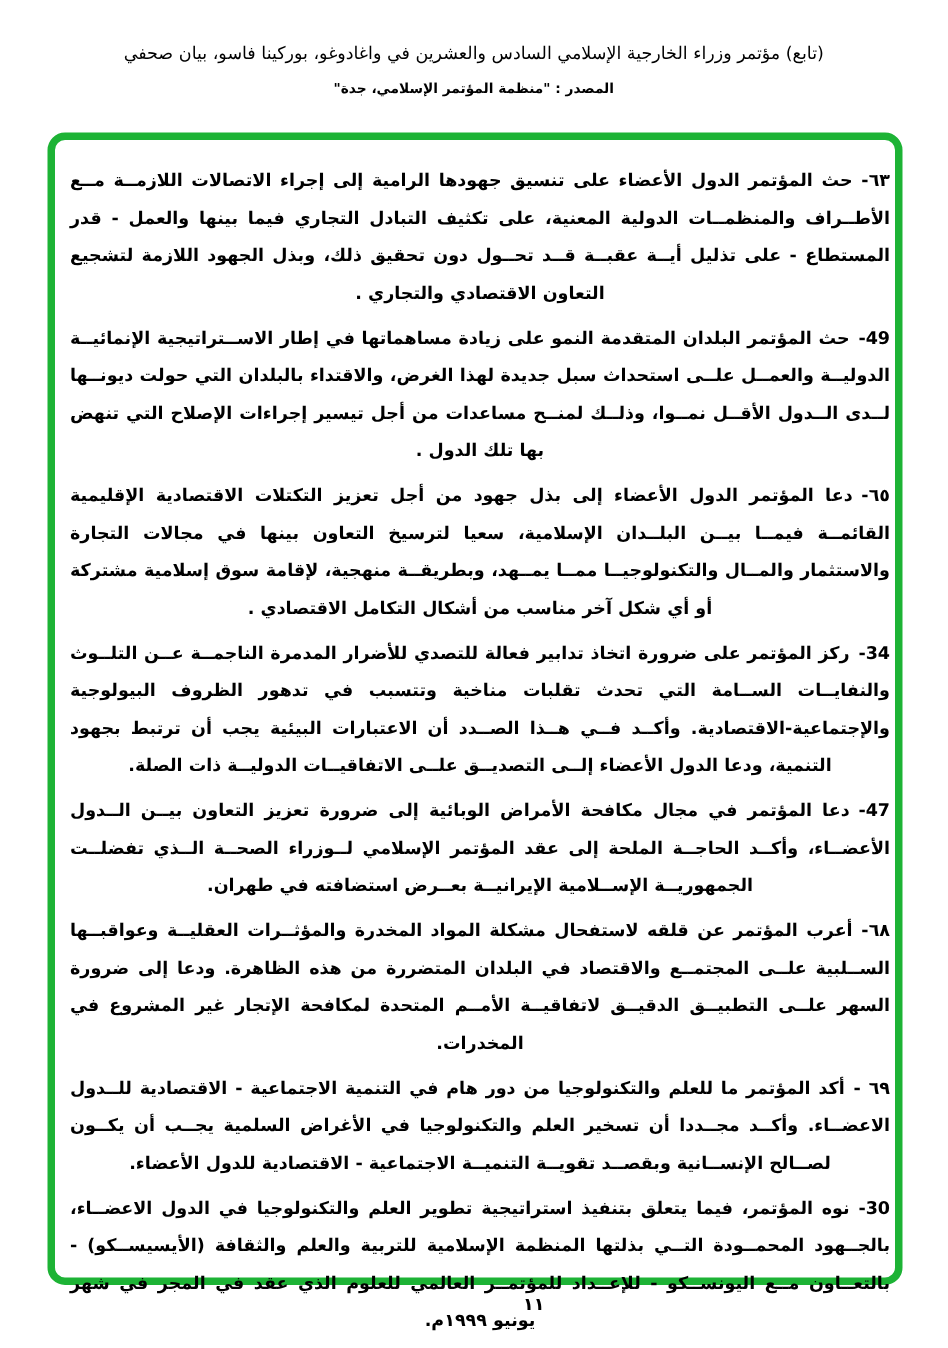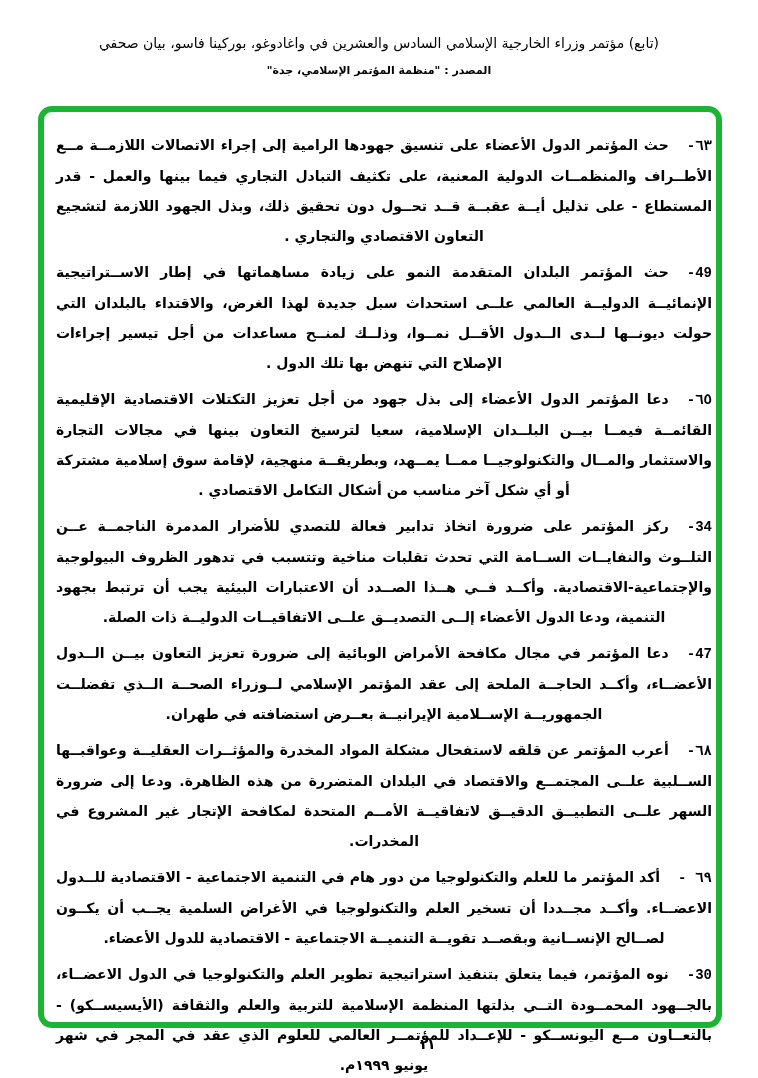--- a/index.html
+++ b/index.html
@@ -50,23 +50,22 @@
   }
   .item {
     text-align: justify;
     text-align-last: center;
     font-size: 14px;
     font-weight: bold;
     line-height: 30px;
     margin-bottom: 6px;
   }
   .item .num {
-    margin-left: 18px;
+    margin-left: 7px;
     white-space: nowrap;
-    font-family: Liberation Mono, monospace;
   }
   .section-header {
     text-align: center;
     font-size: 16.5px;
     font-weight: bold;
     line-height: 30px;
     margin: 7px 0 11px;
     transform: translateX(22px);
   }
   .page-number {
@@ -90,21 +89,21 @@
 </div>
 
 <div class="green-box">
   <div class="box-content">
 
     <div class="item">
       <span class="num">٦٣-</span><span>حث المؤتمر الدول الأعضاء على تنسيق جهودها الرامية إلى إجراء الاتصالات اللازمــة مــع الأطــراف والمنظمــات الدولية المعنية، على تكثيف التبادل التجاري فيما بينها والعمل - قدر المستطاع - على تذليل أيــة عقبــة قــد تحــول دون تحقيق ذلك، وبذل الجهود اللازمة لتشجيع التعاون الاقتصادي والتجاري .</span>
     </div>
 
     <div class="item">
-      <span class="num">49-</span><span>حث المؤتمر البلدان المتقدمة النمو على زيادة مساهماتها في إطار الاســتراتيجية الإنمائيــة الدوليــة العالمي علــى استحداث سبل جديدة لهذا الغرض، والاقتداء بالبلدان التي حولت ديونــها لــدى الــدول الأقــل نمــوا، وذلــك لمنــح مساعدات من أجل تيسير إجراءات الإصلاح التي تنهض بها تلك الدول .</span>
+      <span class="num">49-</span><span>حث المؤتمر البلدان المتقدمة النمو على زيادة مساهماتها في إطار الاســتراتيجية الإنمائيــة الدوليــة والعمــل علــى استحداث سبل جديدة لهذا الغرض، والاقتداء بالبلدان التي حولت ديونــها لــدى الــدول الأقــل نمــوا، وذلــك لمنــح مساعدات من أجل تيسير إجراءات الإصلاح التي تنهض بها تلك الدول .</span>
     </div>
 
     <div class="item">
       <span class="num">٦٥-</span><span>دعا المؤتمر الدول الأعضاء إلى بذل جهود من أجل تعزيز التكتلات الاقتصادية الإقليمية القائمــة فيمــا بيــن البلــدان الإسلامية، سعيا لترسيخ التعاون بينها في مجالات التجارة والاستثمار والمــال والتكنولوجيــا ممــا يمــهد، وبطريقــة منهجية، لإقامة سوق إسلامية مشتركة أو أي شكل آخر مناسب من أشكال التكامل الاقتصادي .</span>
     </div>
 
 
     <div class="item">
       <span class="num">34-</span><span>ركز المؤتمر على ضرورة اتخاذ تدابير فعالة للتصدي للأضرار المدمرة الناجمــة عــن التلــوث والنفايــات الســامة التي تحدث تقلبات مناخية وتتسبب في تدهور الظروف البيولوجية والإجتماعية-الاقتصادية. وأكــد فــي هــذا الصــدد أن الاعتبارات البيئية يجب أن ترتبط بجهود التنمية، ودعا الدول الأعضاء إلــى التصديــق علــى الاتفاقيــات الدوليــة ذات الصلة.</span>
     </div>

